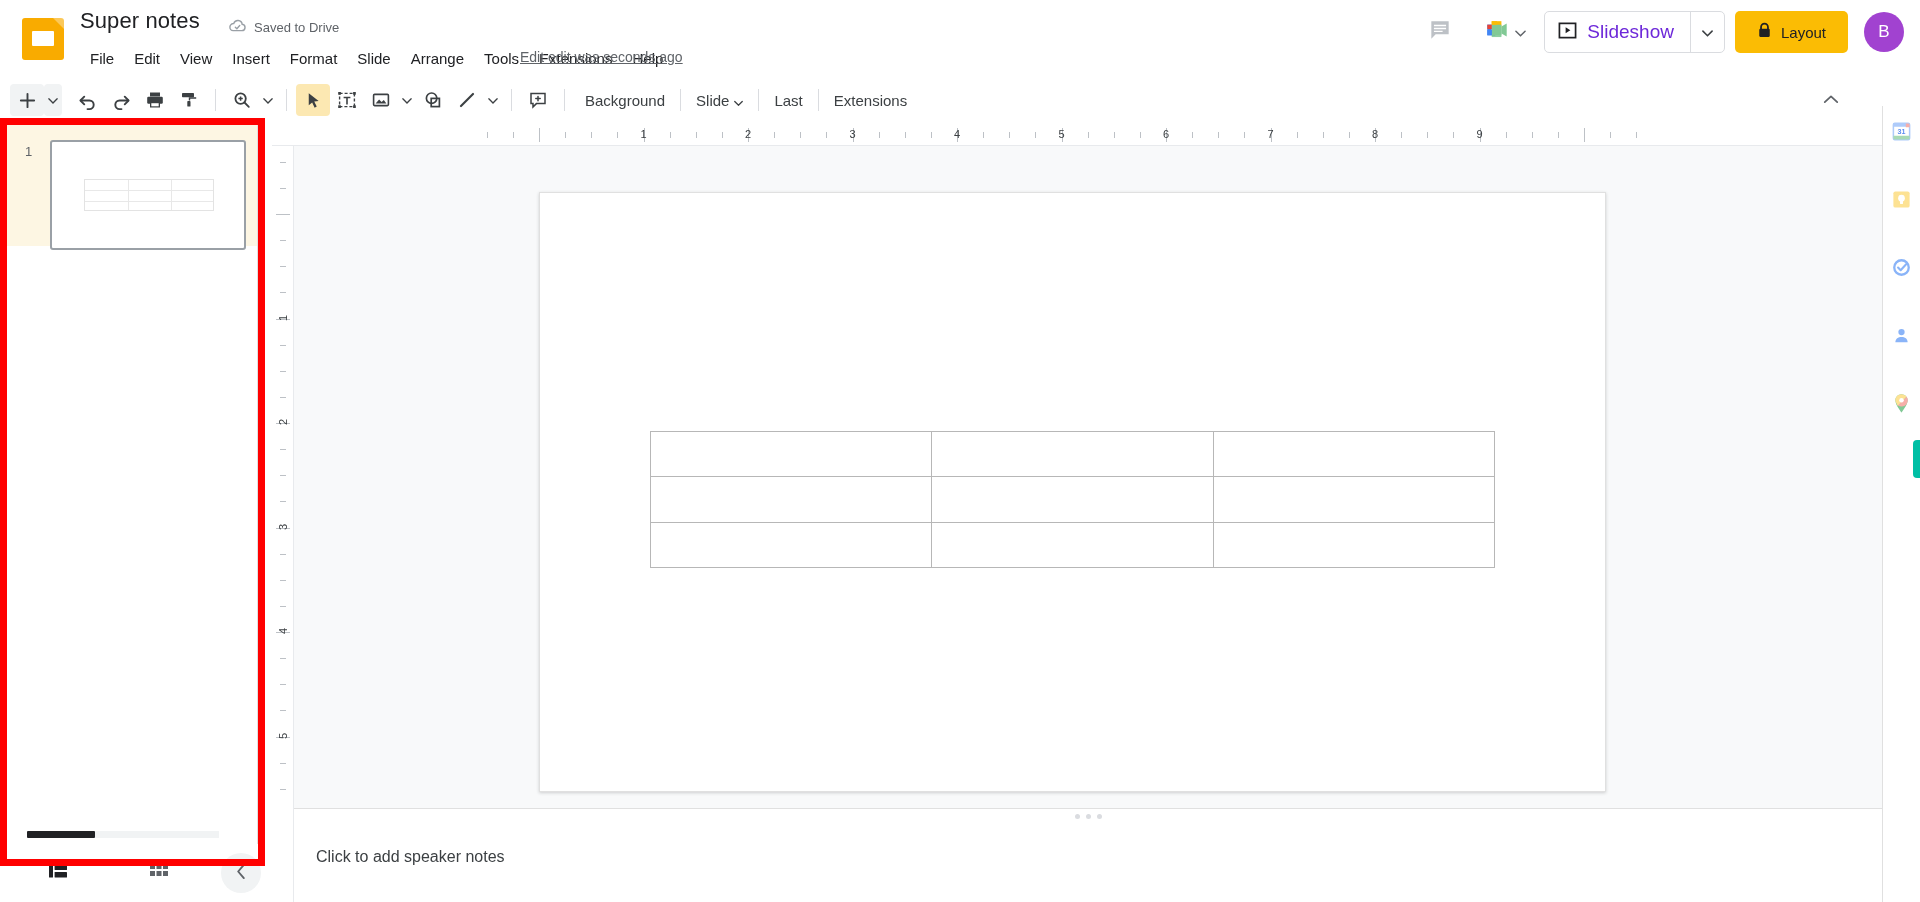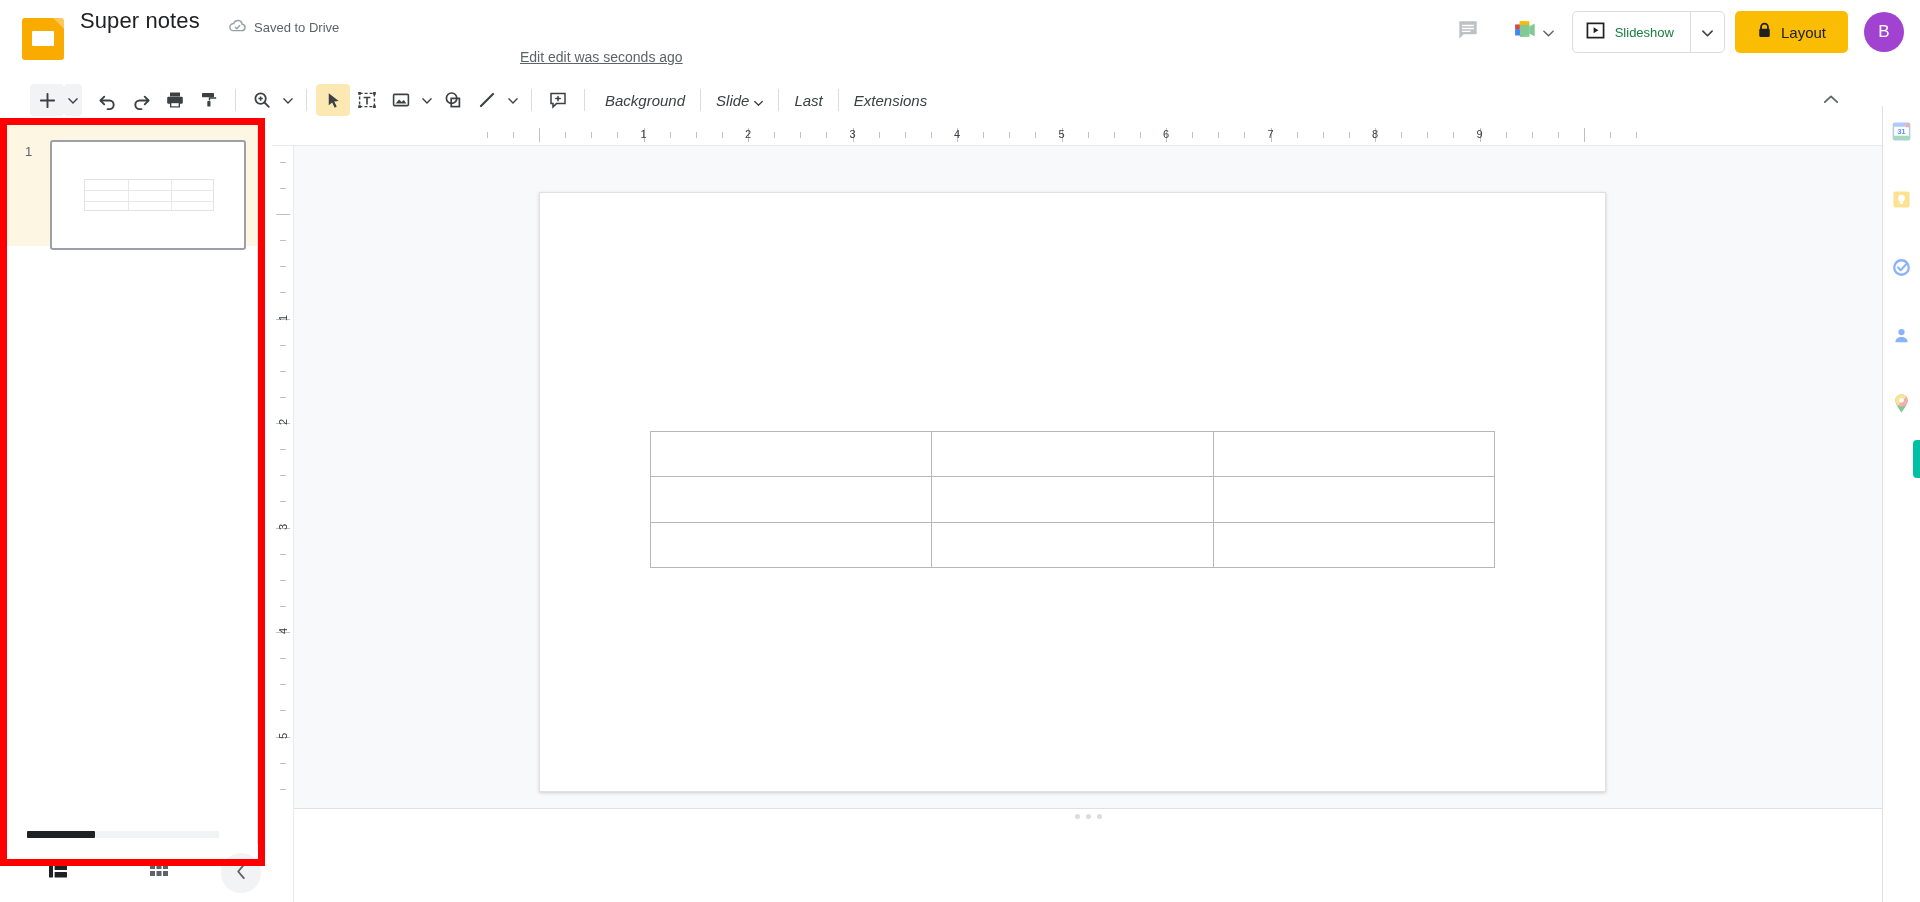--- a/index.html
+++ b/index.html
@@ -58,42 +58,42 @@
     gap:3px; cursor:pointer; background:#fff;
   }
 
   .slideshow-group{
     display:flex; align-items:stretch; height:42px;
     border:1px solid #dadce0; border-radius:5px; overflow:hidden; background:#fff;
   }
   .slideshow-main{
     display:flex; align-items:center; gap:10px; padding:0 16px 0 13px; cursor:pointer;
   }
-  .slideshow-label{ font-size:13px; color:#15803d; white-space:nowrap; }
+  .slideshow-label{ font-size:19px; color:#6d28d9; white-space:nowrap; }
   .slideshow-caret{
     width:34px; display:flex; align-items:center; justify-content:center; cursor:pointer;
     border-left:1px solid #dadce0;
   }
 
   .share-btn{
     height:42px; padding:0 22px; border-radius:5px; background:#FBBC04; border:none;
     display:flex; align-items:center; gap:9px; cursor:pointer;
   }
   .share-label{ font-size:15px; color:#202124; font-weight:500; white-space:nowrap; }
 
   .avatar{
     width:40px; height:40px; border-radius:50%; background:#A142D0; color:#fff;
     display:flex; align-items:center; justify-content:center; font-size:17px;
     font-weight:500; cursor:pointer; margin-left:6px;
   }
 
   
   .toolbar{
     position:absolute; left:0; top:78px; width:1920px; height:44px;
-    background:#fff; display:flex; align-items:center; padding-left:30px;font-style:italic;
+    background:#fff; display:flex; align-items:center; padding-left:10px;
   }
   .tb-btn{
     width:34px; height:32px; display:flex; align-items:center; justify-content:center;
     border-radius:4px; cursor:pointer; flex:none;
   }
   .tb-btn.active{ background:#FCE8B2; }
   .tb-caret{
     width:18px; height:32px; display:flex; align-items:center; justify-content:center;
     border-radius:4px; cursor:pointer; flex:none;
   }
@@ -238,20 +238,32 @@
     <div class="saved-wrap">
       <span>
         <svg width="19" height="19" viewBox="0 0 24 24" fill="none" stroke="#9aa0a6" stroke-width="1.8">
           <path d="M6.5 18.5h11a4 4 0 0 0 .4-7.98A5.5 5.5 0 0 0 7.2 9.6 4.45 4.45 0 0 0 6.5 18.5z"></path>
           <path d="M9.3 14.1l1.9 1.9 3.6-3.9" stroke-linecap="round" stroke-linejoin="round"></path>
         </svg>
       </span>
       <span class="saved-text">Saved to Drive</span>
     </div>
 
+    <div class="menubar">
+      <div class="menu-item">File</div>
+      <div class="menu-item">Edit</div>
+      <div class="menu-item">View</div>
+      <div class="menu-item">Insert</div>
+      <div class="menu-item">Format</div>
+      <div class="menu-item">Slide</div>
+      <div class="menu-item">Arrange</div>
+      <div class="menu-item">Tools</div>
+      <div class="menu-item">Extensions</div>
+      <div class="menu-item">Help</div>
+    </div>
 
     <div class="last-edit">Edit edit was seconds ago</div>
 
     <div class="hdr-right">
 
       <div class="icon-btn">
         <span>
           <svg width="26" height="26" viewBox="0 0 24 24" fill="#bdc1c6">
             <path d="M4 4h16v12H8l-4 4z"></path>
             <path d="M6.4 7.2h11.2v1.3H6.4zM6.4 9.9h11.2v1.3H6.4zM6.4 12.6h8v1.3h-8z" fill="#fff"></path>
@@ -616,20 +628,23 @@
     </div>
 
     <div class="notes-divider">
       <span class="nd-dots">
           <i></i>
           <i></i>
           <i></i>
         </span>
     </div>
 
+    <div class="notes-area">
+      <div class="notes-placeholder">Click to add speaker notes</div>
+    </div>
   </div>
 
   <div class="sidepanel">
     <div class="sp-btn">
       <span>
         <svg width="21" height="21" viewBox="0 0 22 22">
           <rect x="2.5" y="2.5" width="17" height="17" rx="1.5" fill="#fff" stroke="#AECBFA" stroke-width="1.6"></rect>
           <path d="M2.5 4a1.5 1.5 0 0 1 1.5-1.5h14A1.5 1.5 0 0 1 19.5 4v2h-17z" fill="#AECBFA"></path>
           <path d="M2.5 15.5h17V18a1.5 1.5 0 0 1-1.5 1.5H4A1.5 1.5 0 0 1 2.5 18z" fill="#A8DAB5"></path>
           <path d="M15.5 2.5H18A1.5 1.5 0 0 1 19.5 4v2.5h-4z" fill="#F6AEA9"></path>

